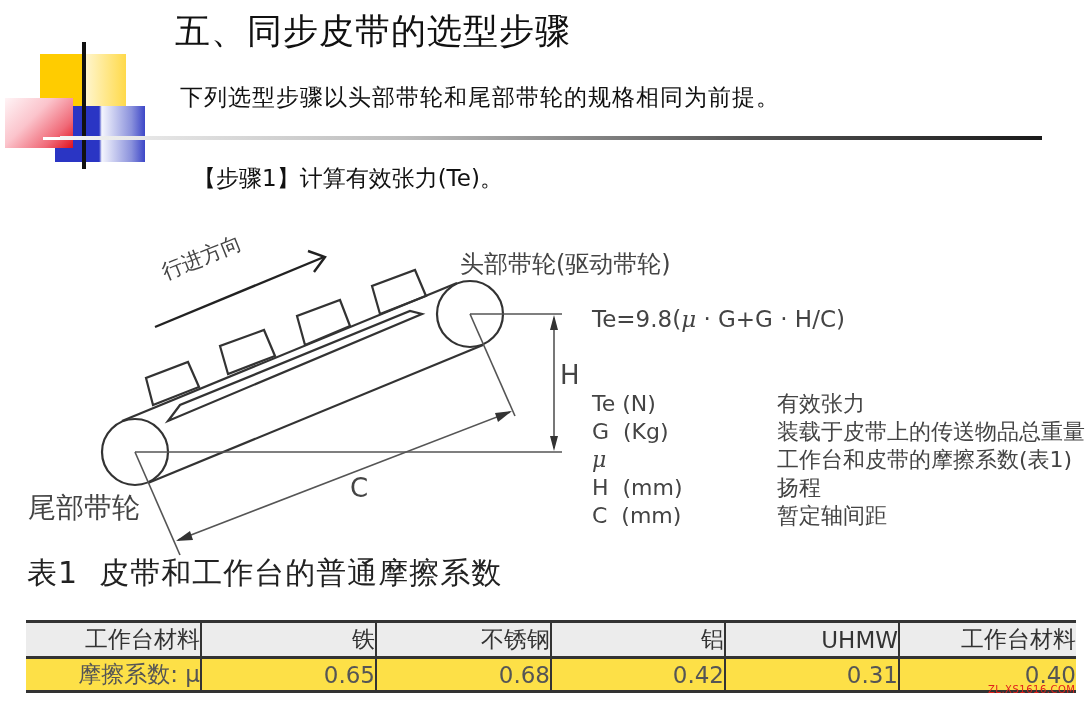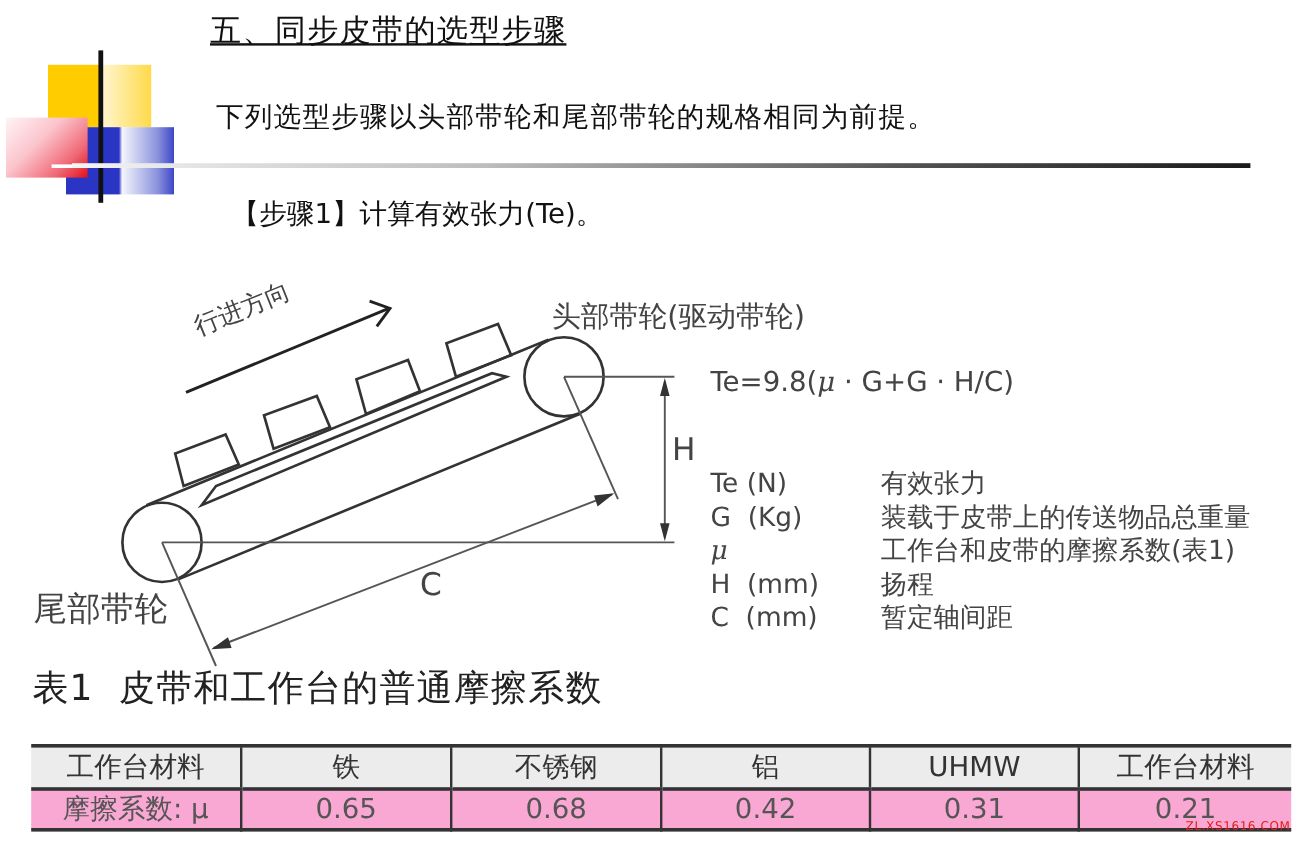--- a/index.html
+++ b/index.html
@@ -15,51 +15,51 @@
     .logo-yellow { left: 40px; top: 54px; width: 86px; height: 52px;
       background: linear-gradient(to right, #ffcc00 0%, #ffcc00 49%, #fff6d0 52%, #ffe066 90%, #ffd94a 100%); }
     .logo-blue { left: 55px; top: 106px; width: 90px; height: 56px;
       background: linear-gradient(to right, #2a35c4 0%, #2a35c4 49%, #f4f5fd 52%, #8a91dc 85%, #3d47c8 100%); }
     .logo-red { left: 5px; top: 98px; width: 68px; height: 50px;
       background: linear-gradient(135deg, #fff4f6 0%, #fbc4cc 40%, #f06a78 75%, #e0101c 100%); }
     .logo-vline { left: 82px; top: 42px; width: 4px; height: 127px; background: #111; }
     .logo-hline { left: 43px; top: 137px; width: 102px; height: 3px; background: #ffffff; }
 
     .title { left: 175px; top: 8px; font-family: "DejaVu Serif", "Liberation Serif", serif;
-      font-size: 26px; letter-spacing: 1px; white-space: nowrap; color: #111; text-decoration: underline; }
+      font-size: 35px; letter-spacing: 1px; white-space: nowrap; color: #111; }
     .subtitle { left: 180px; top: 82px; font-family: "DejaVu Serif", "Liberation Serif", serif;
       font-size: 23px; letter-spacing: 1px; white-space: nowrap; color: #111; }
     .divider { left: 60px; top: 136px; width: 982px; height: 4px;
       background: linear-gradient(to right, #f4f4f4 0%, #bdbdbd 35%, #555 70%, #1a1a1a 100%); }
     .step { left: 193px; top: 163px; font-size: 23px; white-space: nowrap; color: #111; }
     .step b { font-weight: normal; }
 
     
     .dtext { color: #444; white-space: nowrap; font-family: "DejaVu Sans", "Liberation Sans", sans-serif; }
     .head-label { left: 460px; top: 248px; font-size: 24px; }
     .tail-label { left: 28px; top: 489px; font-size: 28px; }
     .direction-label { left: 168px; top: 258px; font-size: 21px; transform: rotate(-22deg); transform-origin: left bottom; }
     .h-label { left: 560px; top: 360px; font-size: 26px; }
     .c-label { left: 350px; top: 473px; font-size: 26px; }
     .formula { left: 592px; top: 306px; font-size: 23px; }
     .mu { font-style: italic; font-family: "DejaVu Serif", "Liberation Serif", serif; }
 
     .legend { left: 592px; top: 390px; font-size: 22px; line-height: 28px; color: #444; }
-    .legend-row { display: flex; white-space: nowrap; }
+    .legend-row { display: flex; white-space: nowrap; gap: 43px; }
     .legend-sym { width: 142px; }
     .legend-desc { }
 
     
     .table-title { left: 27px; top: 553px; font-size: 30px; color: #222; white-space: nowrap; letter-spacing: 1px; }
     table.fric { position: absolute; left: 26px; top: 620px; width: 1050px; border-collapse: collapse;
       border-top: 3px solid #333; border-bottom: 3px solid #333; table-layout: fixed; }
-    table.fric td { border-left: 2px solid #333; text-align: center; font-size: 23px; padding: 0; }
+    table.fric td { border-left: 2px solid #333; text-align: right; font-size: 23px; padding: 0; }
     table.fric td:first-child { border-left: none; }
     table.fric tr.hdr td { background: #ececec; color: #333; height: 33px; border-bottom: 3px solid #333; }
-    table.fric tr.val td { background: #f9a8d4; color: #555; height: 31px; }
+    table.fric tr.val td { background: #fde047; color: #555; height: 31px; }
     .watermark { left: 988px; top: 684px; font-size: 10px; color: #e0201c; white-space: nowrap; letter-spacing: 0.5px; }
   </style>
 </head>
 <body>
 
 <div class="abs logo-yellow"></div>
 <div class="abs logo-blue"></div>
 <div class="abs logo-red"></div>
 <div class="abs logo-vline"></div>
 <div class="abs logo-hline"></div>
@@ -161,18 +161,18 @@
     <td>铝</td>
     <td>UHMW</td>
     <td>工作台材料</td>
   </tr>
   <tr class="val">
     <td>摩擦系数: μ</td>
     <td>0.65</td>
     <td>0.68</td>
     <td>0.42</td>
     <td>0.31</td>
-    <td>0.21</td>
+    <td>0.40</td>
   </tr>
 </tbody>
   </table>
 
 <div class="abs watermark">ZL.XS1616.COM</div>
 
 </body></html>

